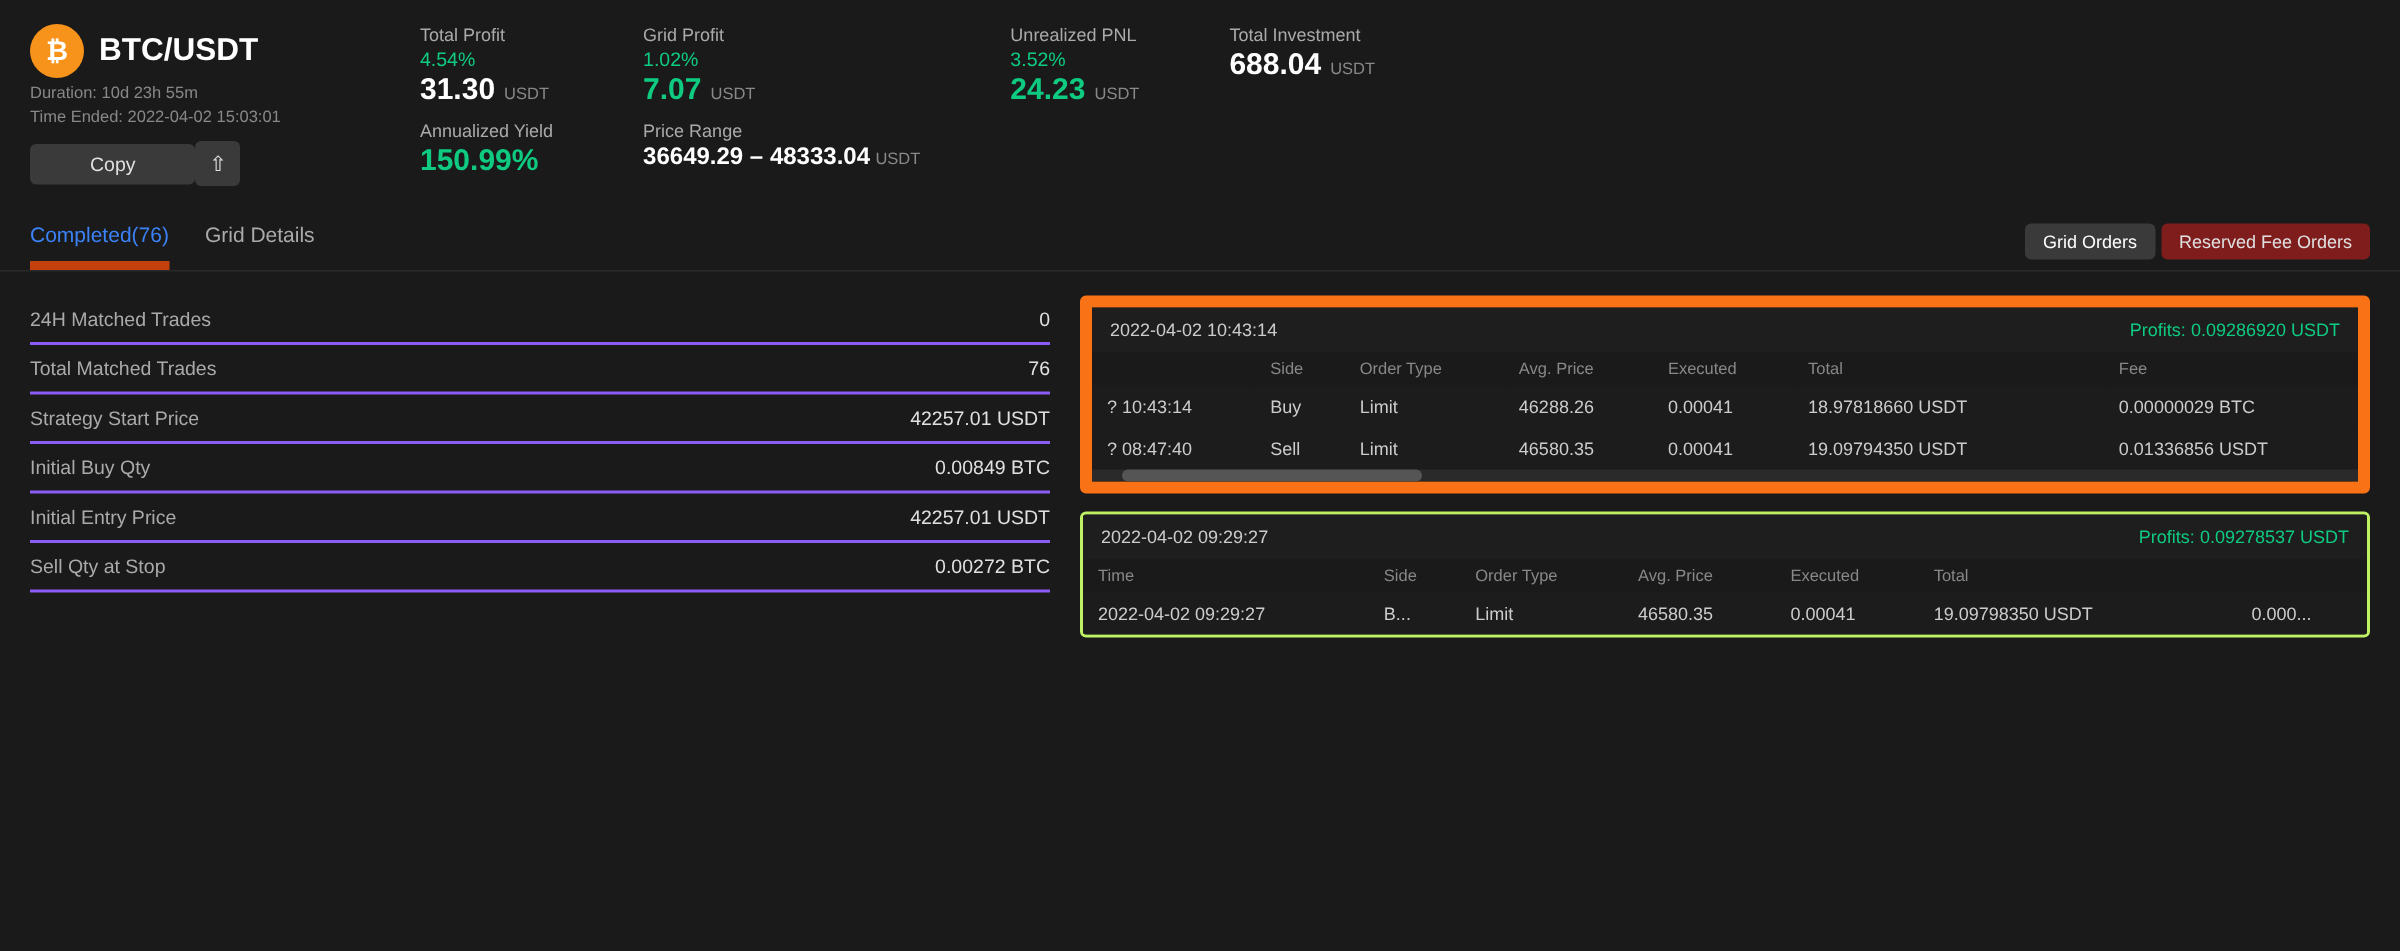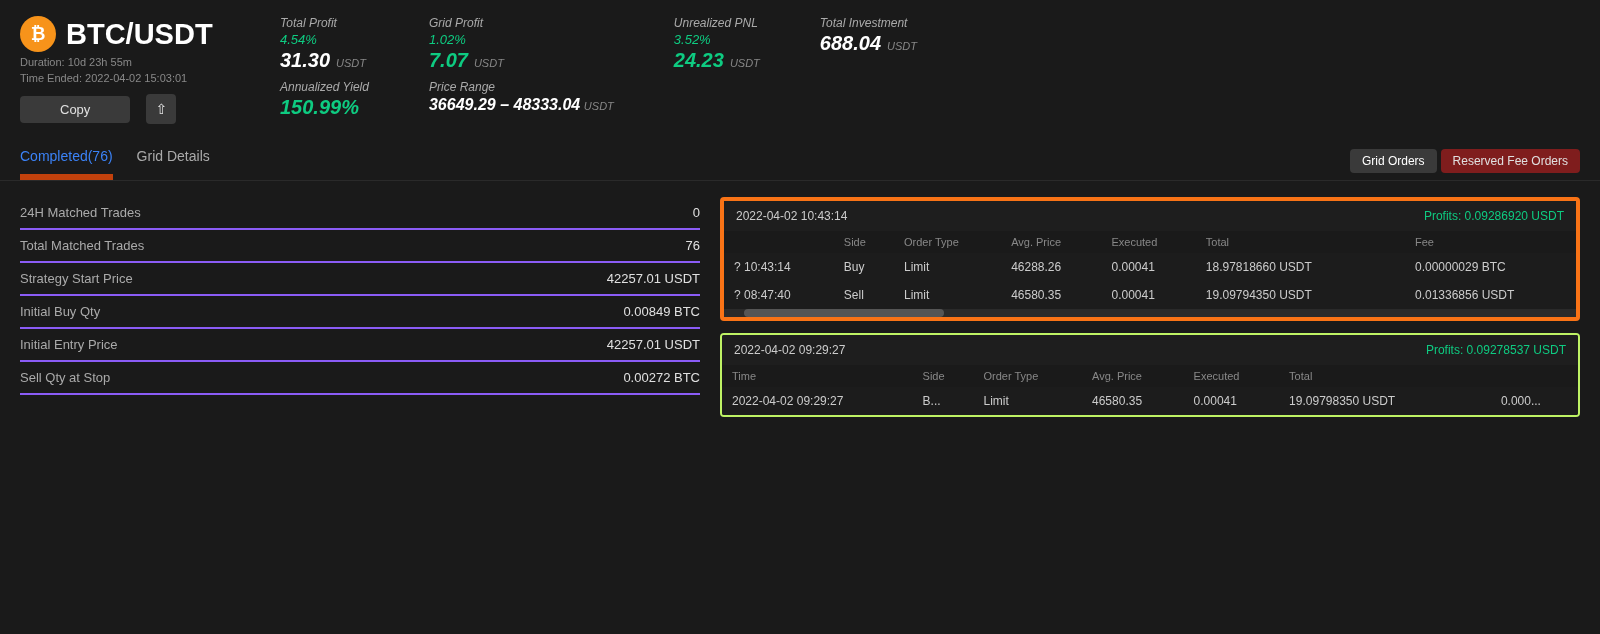--- a/index.html
+++ b/index.html
@@ -35,33 +35,33 @@
       border-radius: 50%;
       display: flex;
       align-items: center;
       justify-content: center;
       font-weight: bold;
       font-size: 18px;
       color: white;
       flex-shrink: 0;
     }
     .pair-title {
-      font-size: 29px;
+      font-size: 21px;
       font-weight: bold;
       color: #ffffff;
     }
     .duration-info {
       font-size: 11px;
       color: #888;
       margin-top: 4px;
     }
     .action-row {
       display: flex;
       align-items: center;
-      gap: 16px;
+      gap: 0;
       margin-top: 10px;
     }
     .copy-btn {
       background: #3a3a3a;
       color: #e0e0e0;
       border: none;
       border-radius: 4px;
       padding: 6px 40px;
       font-size: 13px;
       cursor: pointer;
@@ -76,21 +76,20 @@
       cursor: pointer;
       display: flex;
       align-items: center;
       justify-content: center;
       font-size: 14px;
     }
     .stats-section {
       display: flex;
       gap: 60px;
       flex: 1;
-      font-style: italic;
     }
     .stat-group {
       display: flex;
       flex-direction: column;
       gap: 2px;
     }
     .stat-label {
       color: #aaa;
       font-size: 12px;
     }
@@ -193,21 +192,21 @@
       display: flex;
       flex-direction: column;
       gap: 12px;
     }
     .trade-group {
       border: 2px solid #bef264;
       border-radius: 4px;
       overflow: hidden;
     }
     .trade-group.highlighted {
-      border: 4px solid #f97316;
+      border: 8px solid #f97316;
     }
     .trade-group-header {
       display: flex;
       justify-content: space-between;
       padding: 8px 12px;
       background: #1e1e1e;
       font-size: 12px;
     }
     .trade-group-date {
       color: #ccc;

